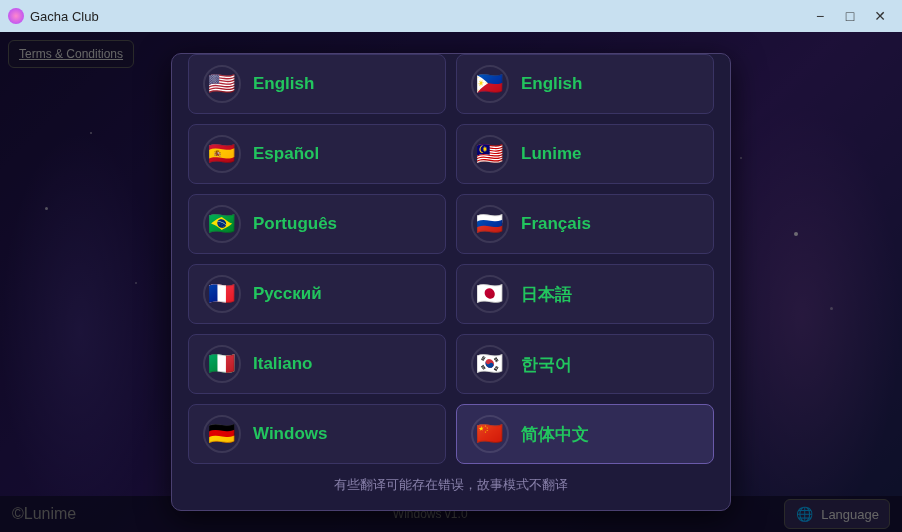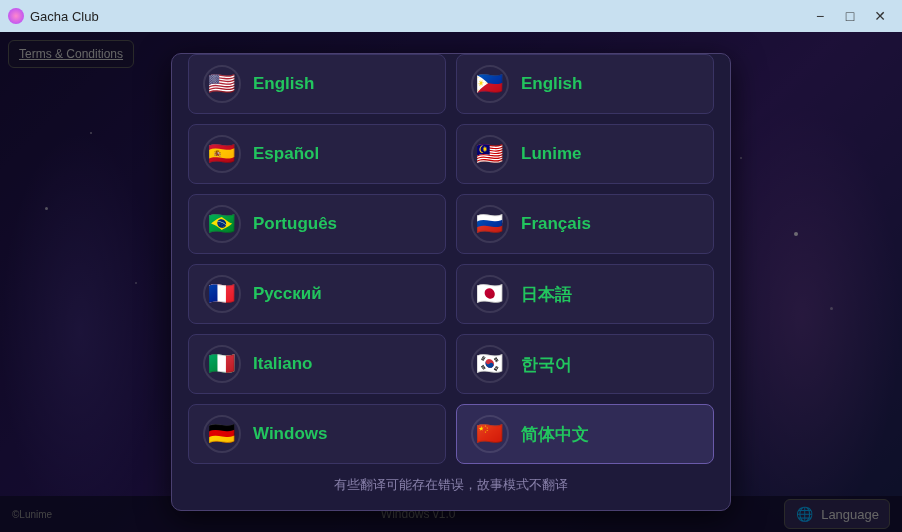--- a/index.html
+++ b/index.html
@@ -126,21 +126,21 @@
       height: 36px;
       background: rgba(20,15,50,0.85);
       display: flex;
       align-items: center;
       justify-content: space-between;
       padding: 0 12px;
       z-index: 10;
     }
     .bottom-logo {
       color: #888;
-      font-size: 10px;
+      font-size: 16px;
     }
     .bottom-version {
       color: #888;
       font-size: 12px;
     }
     .language-btn {
       display: flex;
       align-items: center;
       gap: 6px;
       background: rgba(60,50,100,0.7);

